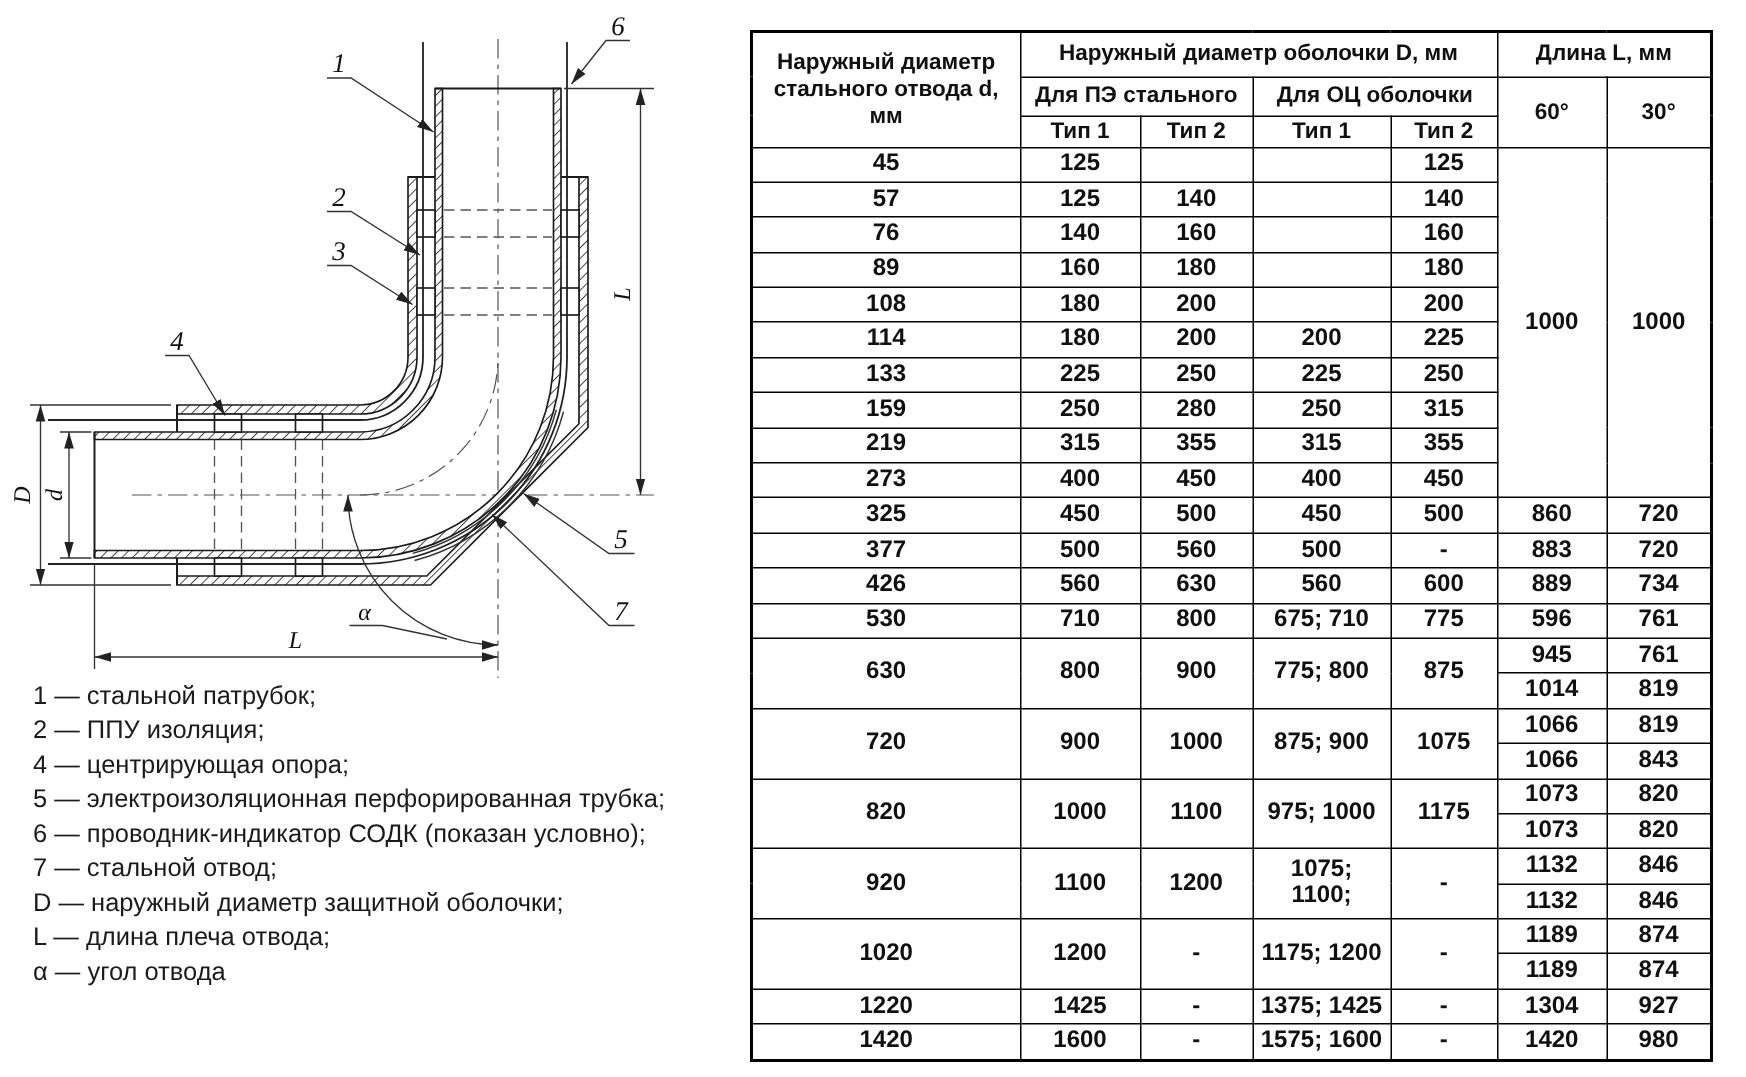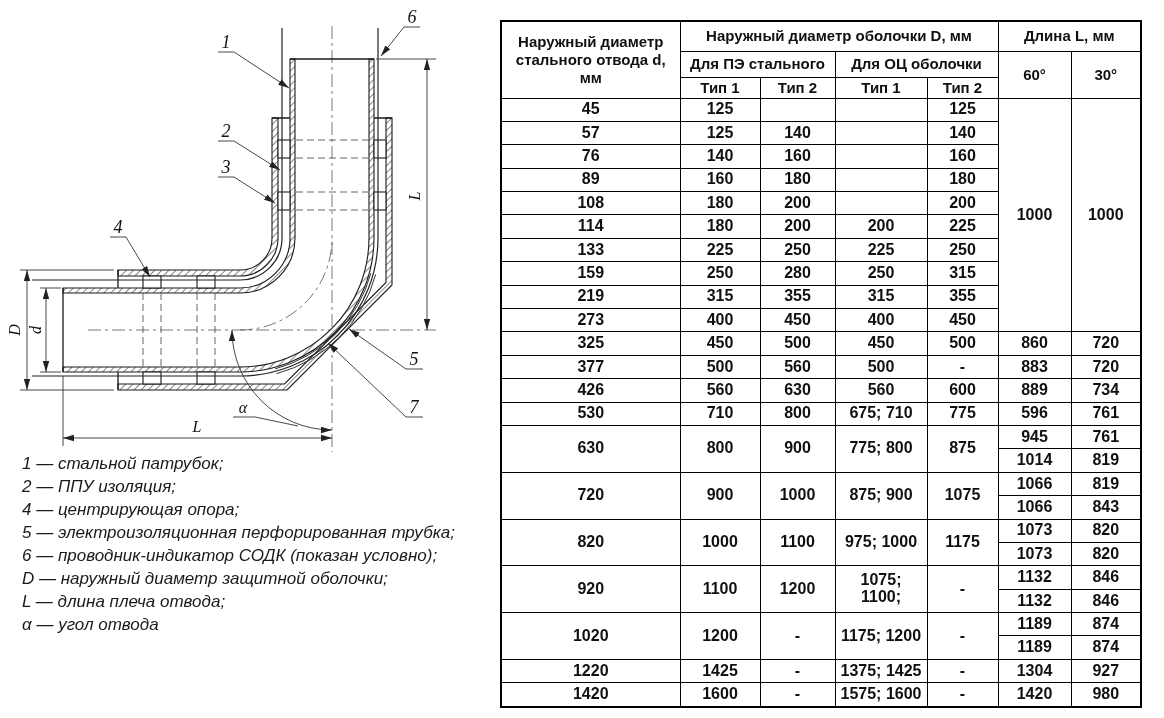--- a/index.html
+++ b/index.html
@@ -14,21 +14,21 @@
   .thin{stroke:#333;stroke-width:0.9;fill:none;}
   .cl{stroke:#555;stroke-width:0.8;stroke-dasharray:13 4 3 4;fill:none;}
   .hid{stroke:#555;stroke-width:0.9;stroke-dasharray:7 4;fill:none;}
   .blk{fill:#ffffff;stroke:#1a1a1a;stroke-width:1.1;}
   .wire{stroke:#222;stroke-width:1.2;fill:none;}
   .tube{stroke:#333;stroke-width:1;fill:none;}
   text.lbl{font-family:"Liberation Serif",serif;font-style:italic;font-size:18px;fill:#111;}
   text.dim{font-family:"Liberation Serif",serif;font-style:italic;font-size:16px;fill:#111;}
   
   .legend{position:absolute;left:22px;top:452px;font-size:17px;color:#1b1b1b;}
-  .legend-item{height:23px;line-height:23px;white-space:nowrap;font-style:italic;}
+  .legend-item{height:23px;line-height:23px;white-space:nowrap;}
   
   table.dims{
     position:absolute;left:500px;top:20px;width:641px;
     border-collapse:collapse;table-layout:fixed;border:2px solid #000;
   }
   table.dims th,table.dims td{
     border:1px solid #000;text-align:center;vertical-align:middle;
     padding:0 2px;color:#101010;overflow:hidden;
   }
   table.dims th{font-size:15px;font-weight:bold;line-height:1.18;}
@@ -148,20 +148,21 @@
     <text class="lbl" x="414" y="413" text-anchor="middle">7</text>
   </g>
 </svg>
 
 <div class="legend">
     <div class="legend-item">1 — стальной патрубок;</div>
     <div class="legend-item">2 — ППУ изоляция;</div>
     <div class="legend-item">4 — центрирующая опора;</div>
     <div class="legend-item">5 — электроизоляционная перфорированная трубка;</div>
     <div class="legend-item">6 — проводник-индикатор СОДК (показан условно);</div>
+    <div class="legend-item">7 — стальной отвод;</div>
     <div class="legend-item">D — наружный диаметр защитной оболочки;</div>
     <div class="legend-item">L — длина плеча отвода;</div>
     <div class="legend-item">α — угол отвода</div>
   </div>
 
 <table class="dims">
   <colgroup>
     <col style="width:179px">
       <col style="width:80px">
       <col style="width:75px">

